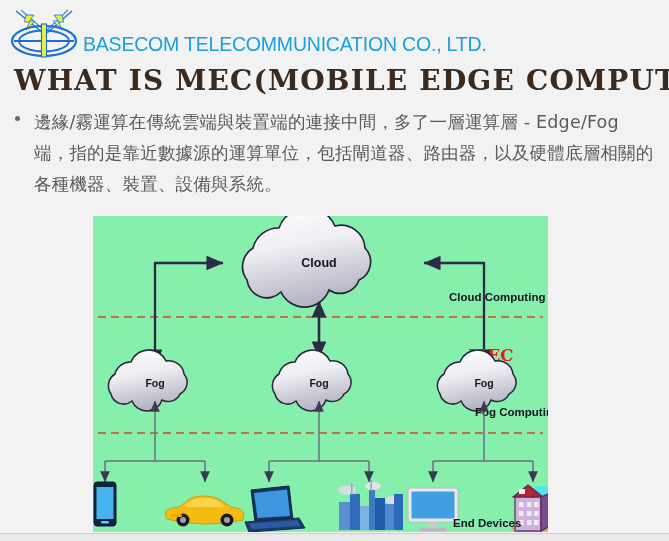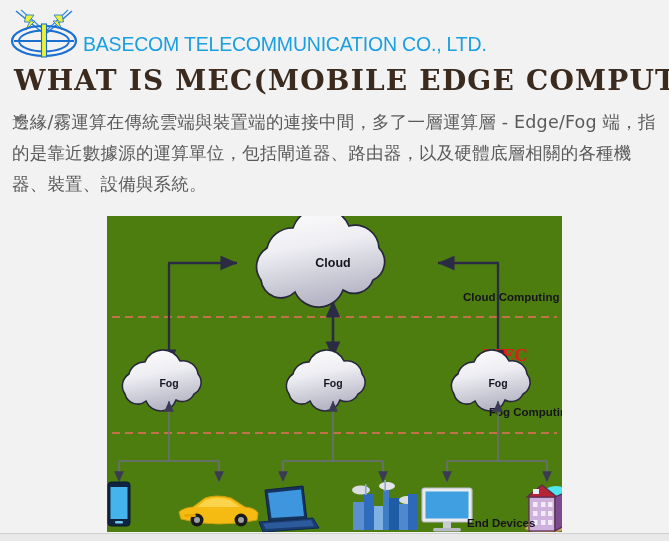--- a/index.html
+++ b/index.html
@@ -26,28 +26,29 @@
     letter-spacing:1.2px;white-space:nowrap;
     transform:scaleX(1.0);transform-origin:left top;
   }
   
   #bullet-block{position:absolute;left:12px;top:107px;width:645px;}
   #bullet-dot{
     position:absolute;left:3px;top:9px;width:5px;height:5px;
     border-radius:50%;background:#6b6b6b;
   }
   #bullet-text{
+    margin-left:22px;
     font-size:17.5px;line-height:31px;color:#5a5a5a;
     font-family:"DejaVu Sans","Liberation Sans",sans-serif;
     letter-spacing:0.2px;
   }
   
   #diagram-panel{
-    position:absolute;left:107px;top:216px;width:455px;height:316px;
-    background:#4d7c0f;
+    position:absolute;left:93px;top:216px;width:455px;height:316px;
+    background:#86efac;
   }
   #diagram-svg{position:absolute;left:0;top:0;}
   
   #footer-bar{
     position:absolute;left:0;top:533px;width:669px;height:8px;
     background:#e9e9e9;border-top:1px solid #cfcfcf;
   }
   .lbl{
     font-family:"Liberation Sans","DejaVu Sans",sans-serif;
     font-weight:bold;fill:#15141f;

